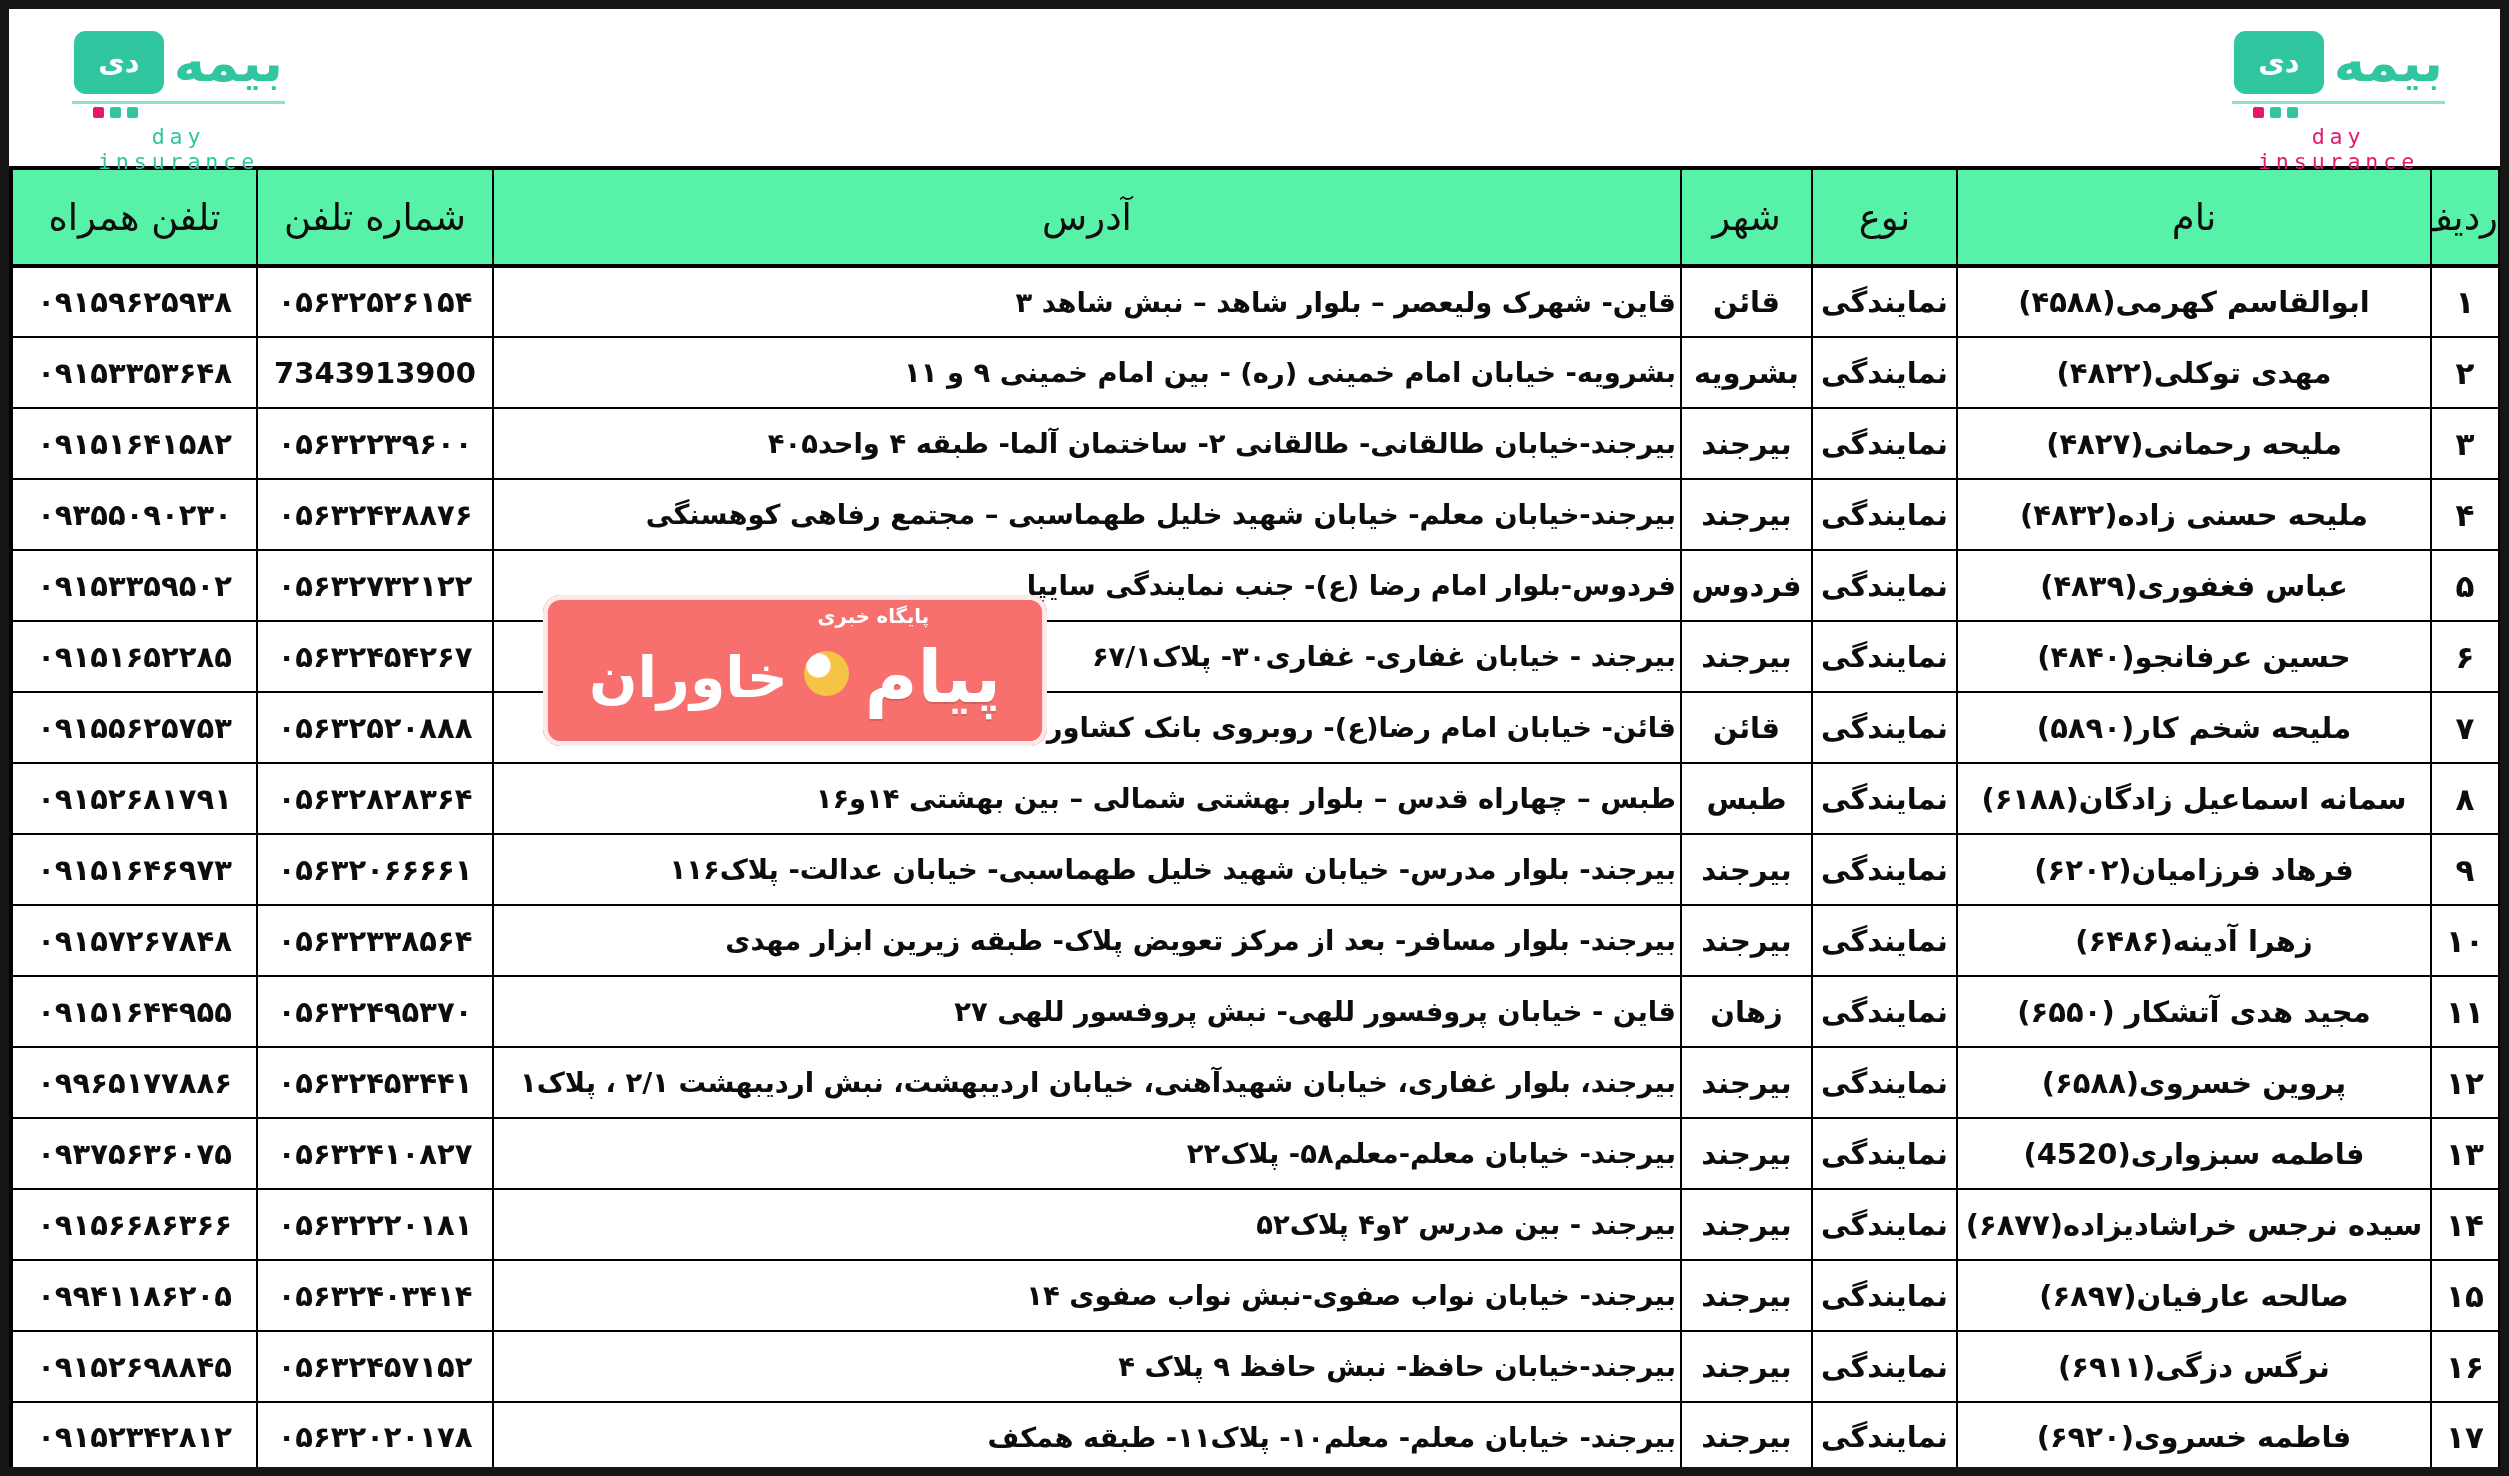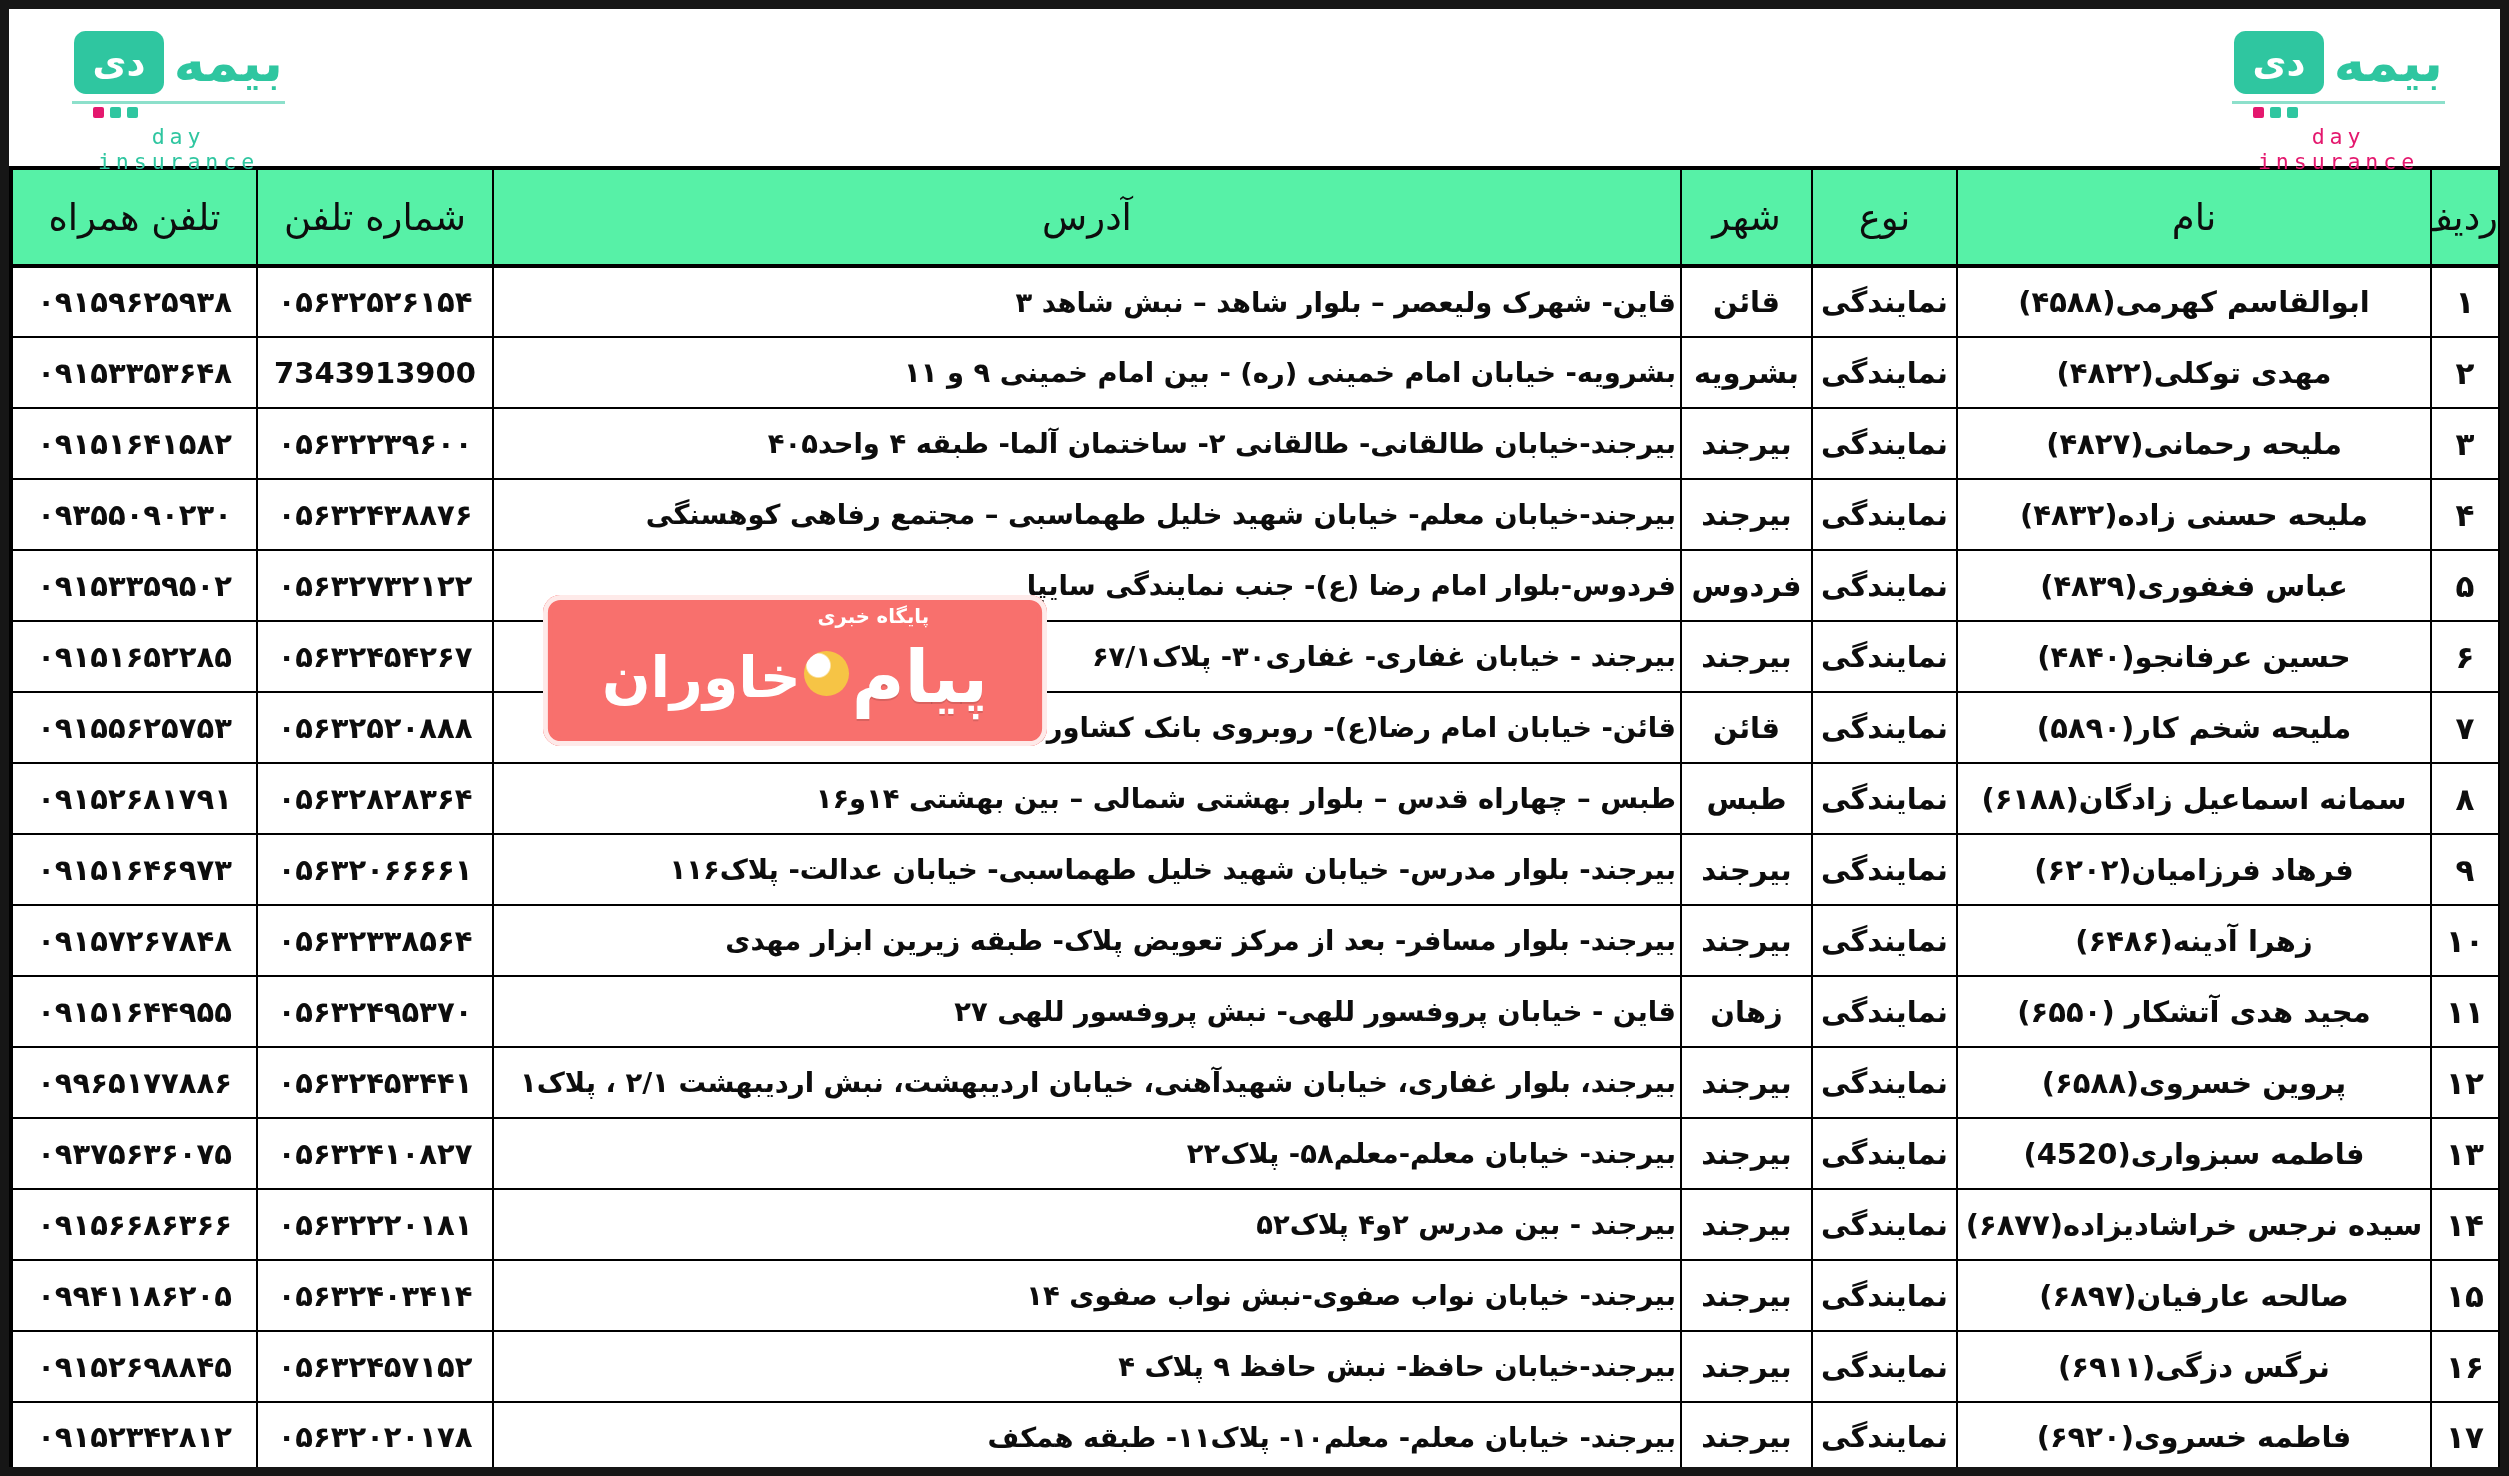--- a/index.html
+++ b/index.html
@@ -24,21 +24,21 @@
   }
   .logo{position:absolute;top:21.6px;width:225px;direction:rtl;text-align:center;}
   .logo.left{left:57px;}
   .logo.right{right:49px;}
   .logo-row{display:flex;direction:rtl;align-items:center;justify-content:center;gap:9.8px;}
   .logo-fa{font-size:53px;font-weight:bold;color:var(--teal);line-height:1;}
   .logo-box{
     width:90px;height:63px;background:var(--teal);border-radius:11.8px;
     display:flex;align-items:center;justify-content:center;
   }
-  .logo-box-glyph{color:#fff;font-size:37px;font-weight:bold;line-height:1;}
+  .logo-box-glyph{color:#fff;font-size:29px;font-weight:bold;line-height:1;}
   .logo-line{height:2.9px;background:var(--teal);opacity:.55;margin:7.8px 5.9px 2.9px;}
   .logo-squares{display:flex;gap:5.9px;justify-content:flex-end;padding-left:27.4px;flex-direction:row;}
   .sq{width:10.8px;height:10.8px;border-radius:2px;display:inline-block;}
   .sq.t{background:var(--teal);}
   .sq.p{background:var(--pink);}
   .logo-sub{
     font-family:"DejaVu Sans Mono","Liberation Mono",monospace;
     font-size:21.6px;letter-spacing:4.9px;color:var(--teal);margin-top:5.9px;direction:ltr;
   }
   .logo.right .logo-sub{color:var(--pink);}
@@ -55,21 +55,21 @@
   thead{border-bottom:4.9px solid #000;}
   tbody tr{height:71px;background:#fff;}
   td{font-weight:bold;font-size:29px;text-align:center;white-space:nowrap;}
   td.address{text-align:right;font-size:27.4px;padding-right:4px;}
   td.rownum{font-size:31px;}
   
   .watermark{
     position:absolute;left:534px;top:586px;width:504px;height:151px;
     background:var(--wm-red);border-radius:17.6px;
     box-shadow:inset 0 0 0 4.9px rgba(255,255,255,.85), inset 0 0 0 9.8px var(--wm-red);
-    display:flex;direction:rtl;align-items:center;justify-content:center;gap:3px;
+    display:flex;direction:rtl;align-items:center;justify-content:center;gap:16px;
     z-index:5;
   }
   .wm-payam{font-size:72px;font-weight:bold;color:#fff;text-shadow:0 2px 0 rgba(0,0,0,.12);margin-top:13.7px;}
   .wm-khavaran{font-size:57px;font-weight:bold;color:#fff;margin-top:13.7px;}
   .wm-ball{
     width:45px;height:45px;border-radius:50%;
     background:radial-gradient(circle at 32% 32%, #fff 0 26%, var(--wm-yellow) 30% 100%);
     margin-top:5.9px;flex:0 0 auto;
   }
   .wm-tagline{

